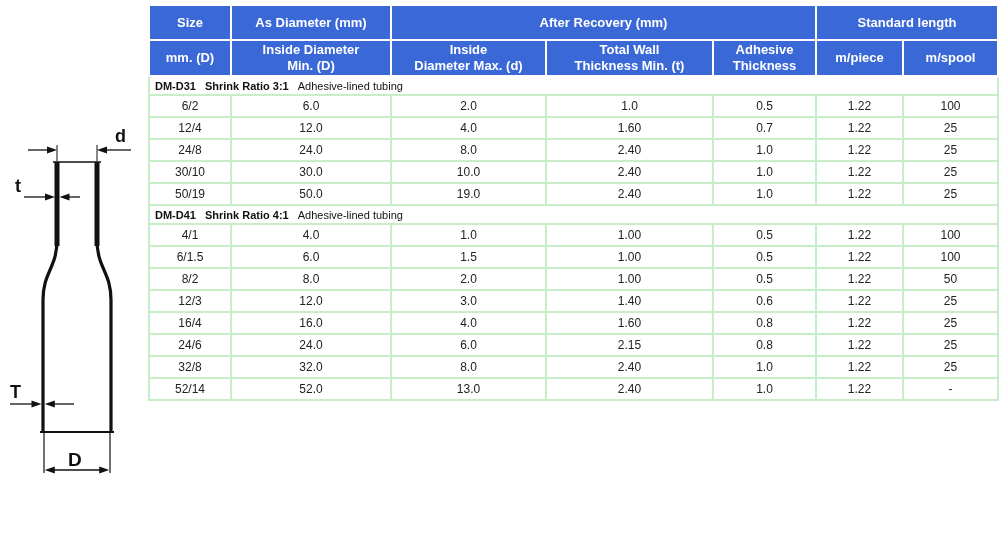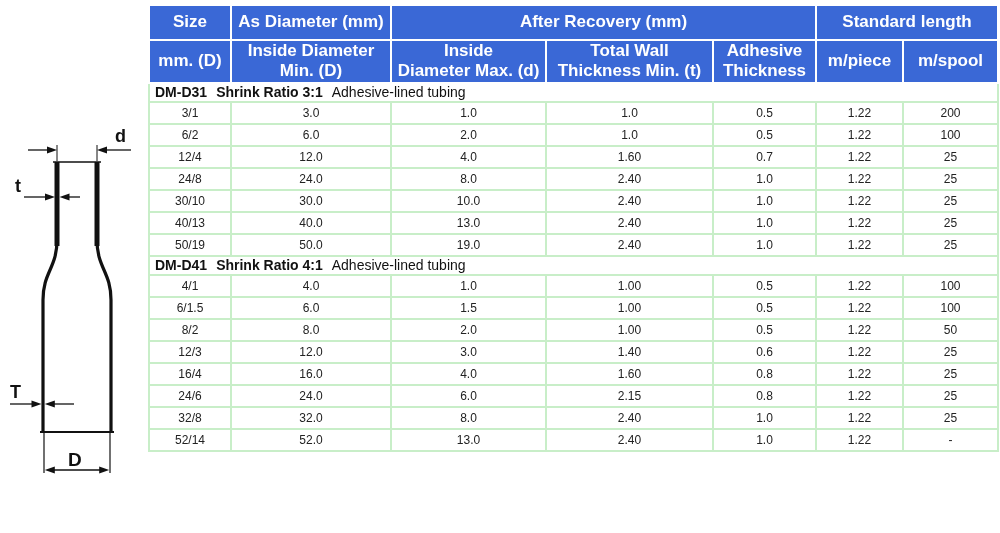--- a/index.html
+++ b/index.html
@@ -15,34 +15,34 @@
     position:relative;width:1000px;height:533px;background:#ffffff;
     font-family:"Liberation Sans", sans-serif;overflow:hidden;
   }
   .diagram{position:absolute;left:0;top:0;width:148px;height:533px;}
   .diagram text{fill:var(--line);font-family:"Liberation Sans",sans-serif;font-weight:bold;}
   .spec-table{
     position:absolute;left:148px;top:4px;width:849px;
     border-collapse:collapse;table-layout:fixed;
   }
   .spec-table thead th{
-    background:var(--header-bg);color:#fff;font-weight:bold;font-size:17px;
+    background:var(--header-bg);color:#fff;font-weight:bold;font-size:13px;
     border:2px solid var(--header-border);padding:0;line-height:1.2;
     white-space:pre-line;text-align:center;vertical-align:middle;
   }
   .spec-table thead{border:2px solid var(--header-outline);}
   .spec-table thead tr.h1 th{height:33px;}
   .spec-table thead tr.h2 th{height:34px;}
   .spec-table tbody td{
     background:#ffffff;border:2px solid var(--grid);
     font-size:12px;color:var(--ink);text-align:center;
     height:20px;padding:0 2px;vertical-align:middle;
   }
   .spec-table tbody tr.section-row td{
-    text-align:left;height:17px;font-size:14px;padding-left:5px;color:#111;
+    text-align:left;height:17px;font-size:11px;padding-left:5px;color:#111;
   }
   .section-row .b{font-weight:bold;margin-right:9px;}
   .section-row .n{font-weight:normal;}
 </style>
 </head>
 <body>
 
 <div class="page">
 
   <svg class="diagram" viewBox="0 0 148 533">
@@ -111,29 +111,20 @@
 Thickness</th>
         <th>m/piece</th>
         <th>m/spool</th>
       </tr>
     </thead>
     <tbody>
         <tr class="section-row">
           <td colspan="7"><span class="b">DM-D31</span><span class="b">Shrink Ratio 3:1</span><span class="n">Adhesive-lined tubing</span></td>
         </tr>
         <tr>
-          <td>3/1</td>
-          <td>3.0</td>
-          <td>1.0</td>
-          <td>1.0</td>
-          <td>0.5</td>
-          <td>1.22</td>
-          <td>200</td>
-        </tr>
-        <tr>
           <td>6/2</td>
           <td>6.0</td>
           <td>2.0</td>
           <td>1.0</td>
           <td>0.5</td>
           <td>1.22</td>
           <td>100</td>
         </tr>
         <tr>
           <td>12/4</td>
@@ -156,29 +147,20 @@
         <tr>
           <td>30/10</td>
           <td>30.0</td>
           <td>10.0</td>
           <td>2.40</td>
           <td>1.0</td>
           <td>1.22</td>
           <td>25</td>
         </tr>
         <tr>
-          <td>40/13</td>
-          <td>40.0</td>
-          <td>13.0</td>
-          <td>2.40</td>
-          <td>1.0</td>
-          <td>1.22</td>
-          <td>25</td>
-        </tr>
-        <tr>
           <td>50/19</td>
           <td>50.0</td>
           <td>19.0</td>
           <td>2.40</td>
           <td>1.0</td>
           <td>1.22</td>
           <td>25</td>
         </tr>
         <tr class="section-row">
           <td colspan="7"><span class="b">DM-D41</span><span class="b">Shrink Ratio 4:1</span><span class="n">Adhesive-lined tubing</span></td>

